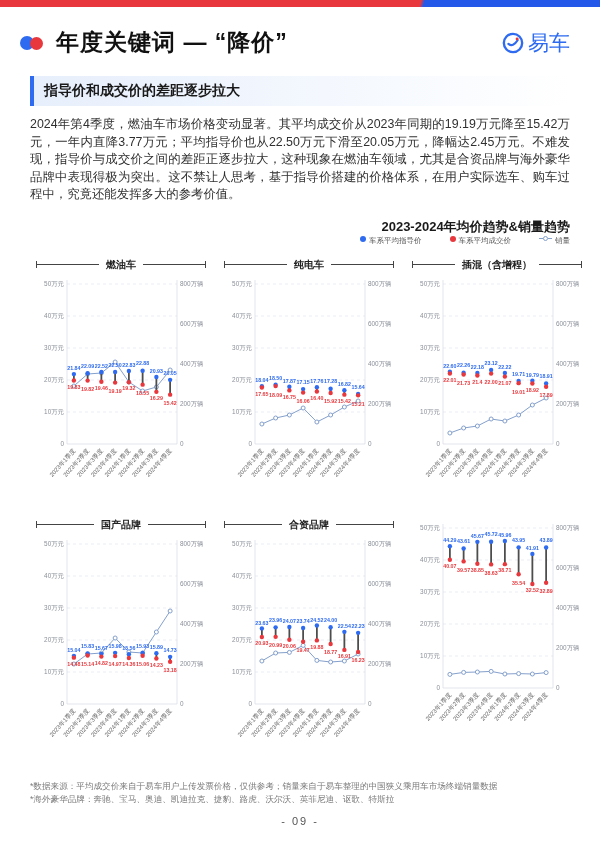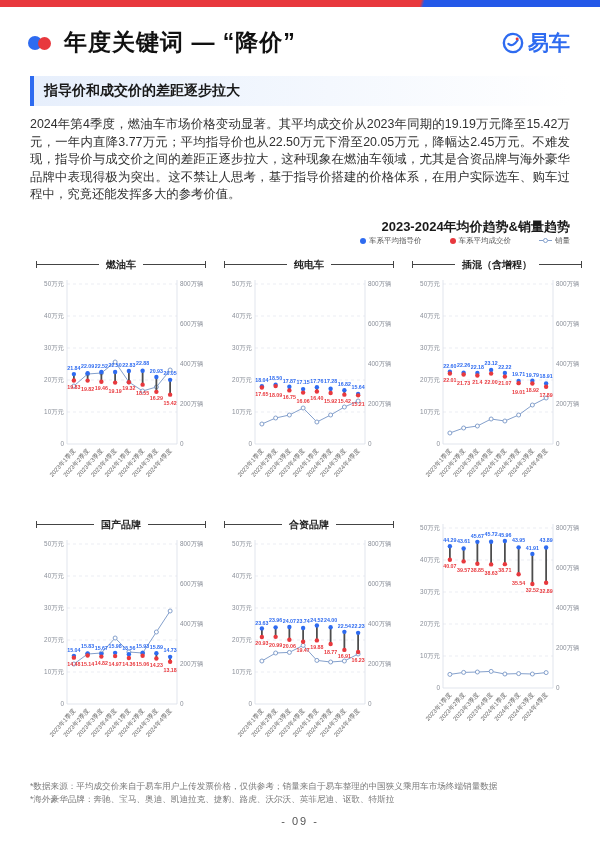--- a/index.html
+++ b/index.html
@@ -2,41 +2,41 @@
 <html><head>
 <meta charset="utf-8">
 <style>
   * { margin:0; padding:0; box-sizing:border-box; }
   html,body { width:600px; background:#ffffff; font-family:"Liberation Sans","DejaVu Sans",sans-serif; color:#333; }
   .page { width:600px; height:849px; position:relative; background:#fff; overflow:hidden; }
 
   .topbar { height:7px; width:100%;
     background:linear-gradient(105deg,#e8383d 0%,#e8383d 70%,#2458e8 70.6%,#2458e8 100%); }
 
-  .header { display:flex; align-items:center; justify-content:space-between; padding:20px 30px 8px 28px; }
+  .header { display:flex; align-items:center; justify-content:space-between; padding:20px 30px 8px 20px; }
   .header-left { display:flex; align-items:center; }
   .title-dots { position:relative; width:26px; height:16px; margin-right:10px; }
   .dot-blue { position:absolute; left:0; top:1px; width:14px; height:14px; border-radius:50%; background:#2e6bf0; }
   .dot-red  { position:absolute; left:10px; top:2px; width:13px; height:13px; border-radius:50%; background:#e8383d; }
   .page-title { font-size:23px; font-weight:bold; color:#111; letter-spacing:1px; }
   .logo { display:flex; align-items:center; gap:4px; }
-  .logo-text { font-size:21px; font-weight:bold; color:#2e6bf0; }
+  .logo-text { font-size:21px; font-weight:normal; color:#2e6bf0; }
 
   .content { padding:0 30px; }
 
   .section-heading { margin-top:10px; border-left:4px solid #2e6bf0; padding:6px 10px;
     background:linear-gradient(90deg,#e7effc 0%,#f4f8fe 55%,rgba(255,255,255,0) 100%);
     font-size:14px; font-weight:bold; color:#1a1a1a; }
 
   .body-text p { font-size:12.4px; line-height:17.5px; color:#303030; margin-top:10px; text-align:justify; }
 
   .charts-header { display:flex; align-items:flex-end; justify-content:space-between; margin-top:14px;flex-direction:column; }
   .charts-title { font-size:13px; font-weight:bold; color:#1a1a1a; }
   .legend { display:flex; align-items:center; gap:9px; font-size:7.5px; color:#555; }
-  .legend-item { display:flex; align-items:center; gap:3px;padding-left:19px; }
+  .legend-item { display:flex; align-items:flex-start; gap:3px;padding-left:19px; }
   .legend-dot { width:6px; height:6px; border-radius:50%; display:inline-block; }
   .legend-dot.blue { background:#2e6bf0; }
   .legend-dot.red { background:#e8383d; }
   .legend-lineicon { display:flex; align-items:center; }
   .legend-lineicon .seg { width:4px; height:1px; background:#84a0cc; }
   .legend-lineicon .circ { width:5px; height:5px; border:1px solid #84a0cc; border-radius:50%; background:#fff; }
 
   .charts-grid { display:grid; grid-template-columns:repeat(3,1fr); column-gap:6px; row-gap:10px; margin-top:12px; }
   .chart { width:182px; }
   .chart-title { display:flex; align-items:center; padding:0 6px; margin-bottom:2px; }

